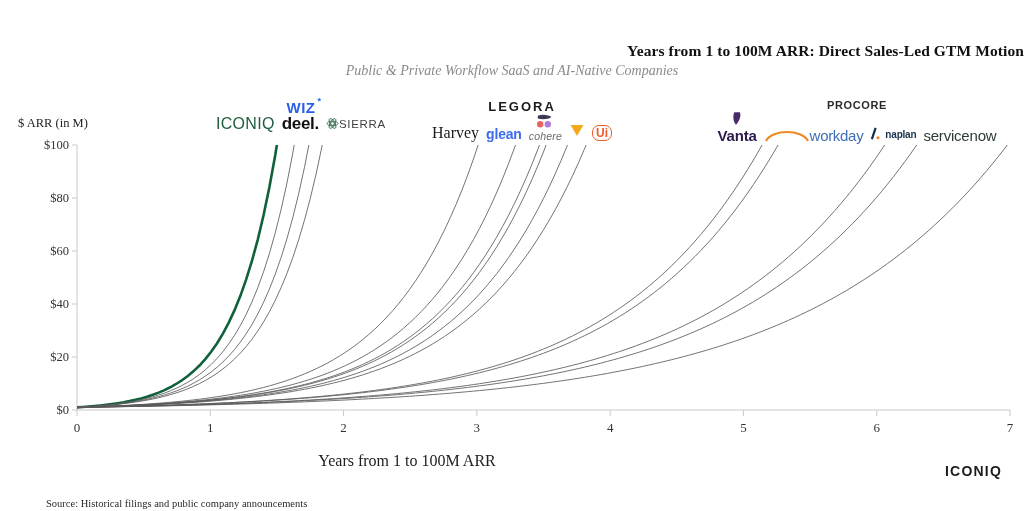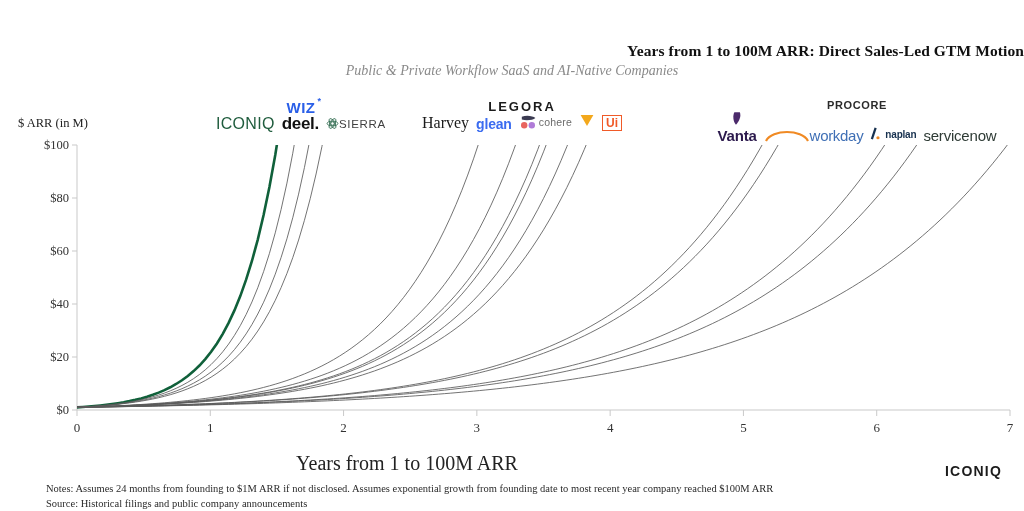--- a/index.html
+++ b/index.html
@@ -20,21 +20,21 @@
     font-size:14px;font-style:italic;color:#8a8a8a;
   }
 
   
   .ylabel{
     position:absolute;left:18px;top:116px;font-size:12.5px;color:#222;
     white-space:nowrap;
   }
   .xlabel{
     position:absolute;left:0;top:452px;width:814px;text-align:center;
-    font-size:20px;color:#222;
+    font-size:16px;color:#222;
   }
 
   
   #plot{position:absolute;left:0;top:0;width:1024px;height:511px;}
   .tick-y{
     position:absolute;text-align:right;width:60px;font-size:12.5px;color:#333;
     transform:translateY(-50%);
   }
   .tick-x{
     position:absolute;text-align:center;width:40px;font-size:13px;color:#333;
@@ -50,21 +50,21 @@
           color:#2a5fe8;letter-spacing:.5px;position:relative;align-items:flex-end;}
   .lg-wiz sup{font-size:9px;position:absolute;top:-3px;right:-6px;color:#2a5fe8;}
   .lg-legora{font-family:"Liberation Sans",sans-serif;font-size:16px;color:#1f5c3d;letter-spacing:.3px;}
   .lg-deel{font-family:"Liberation Sans",sans-serif;font-weight:bold;font-size:17px;color:#111;letter-spacing:-.3px;}
   .lg-sierra{font-family:"Liberation Sans",sans-serif;font-size:11.5px;color:#3f3f3f;letter-spacing:.7px;}
   .lg-drata{font-family:"Liberation Sans",sans-serif;font-weight:bold;font-size:13px;color:#1b1b1b;letter-spacing:2px;}
   .lg-harvey{font-family:"Liberation Serif",serif;font-size:16px;color:#1b1b1b;}
   .lg-glean{font-family:"Liberation Sans",sans-serif;font-weight:bold;font-size:14px;color:#3b6cf0;letter-spacing:-.2px;}
   .lg-cohere{font-family:"Liberation Sans",sans-serif;font-size:10.5px;color:#6b6b6b;letter-spacing:.2px;}
   .lg-ui{font-family:"Liberation Sans",sans-serif;font-weight:bold;font-size:12px;color:#f05a28;
-         border:1.6px solid #f05a28;border-radius:0;padding:1px 3px;line-height:1;}
+         border:1.6px solid #f05a28;border-radius:7px;padding:1px 3px;line-height:1;}
   .lg-vanta{font-family:"Liberation Sans",sans-serif;font-weight:bold;font-size:15px;color:#2c1a4d;letter-spacing:-.2px;flex-direction:column;}
   .lg-workday{font-family:"Liberation Sans",sans-serif;font-size:15px;color:#3f6fb5;letter-spacing:-.3px;}
   .lg-procore{font-family:"Liberation Sans",sans-serif;font-weight:bold;font-size:11px;color:#2b2b2b;letter-spacing:.6px;}
   .lg-anaplan{font-family:"Liberation Sans",sans-serif;font-weight:bold;font-size:10px;color:#17314f;letter-spacing:-.2px;}
   .lg-servicenow{font-family:"Liberation Sans",sans-serif;font-size:15px;color:#2e3b35;letter-spacing:-.2px;}
 
   
   .notes{position:absolute;left:46px;top:483px;font-size:10.5px;color:#2a2a2a;}
   .source{position:absolute;left:46px;top:498px;font-size:10.5px;color:#2a2a2a;}
   .iconiq{position:absolute;right:22px;top:463px;font-family:"Liberation Sans",sans-serif;
@@ -170,21 +170,21 @@
           </span>
         </div>
         <div class="logo-row">
           <span class="logo lg-harvey">
             <span>Harvey</span>
           </span>
           <span class="logo lg-glean">
             <span>glean</span>
           </span>
           <span class="logo lg-cohere">
-            <span style="display: flex; flex-direction: row; align-items: center; line-height: 1;">
+            <span style="display: flex; flex-direction: column; align-items: center; line-height: 1; font-style: italic;">
               <span><svg width="20" height="16" viewBox="0 0 24 20">
                   <path d="M3 3.5 C9 1, 17 2.5, 20 5 C17 8, 8 8.5, 3 7 Z" fill="#3b3b52"></path>
                   <circle cx="6" cy="14" r="4" fill="#e8655f"></circle>
                   <circle cx="15.5" cy="14" r="4" fill="#b07bd8"></circle>
                 </svg></span>
               <span>cohere</span>
             </span>
           </span>
           <span class="logo lg-vercel">
             <span><svg width="16" height="15" viewBox="0 0 20 18">
@@ -226,16 +226,15 @@
               </svg></span>
             <span>naplan</span>
           </span>
           <span class="logo lg-servicenow">
             <span>servicenow</span>
           </span>
         </div>
       </div>
     </div>
 
-  <div class="notes">Notes: Assumes 24 months from founding to $1M ARR if not disclosed. Assumes exponential growth from founding date to most recent year company reached $100M ARR</div>
   <div class="source">Source: Historical filings and public company announcements</div>
   <div class="iconiq">ICONIQ</div>
 </div>
 
 </body></html>

